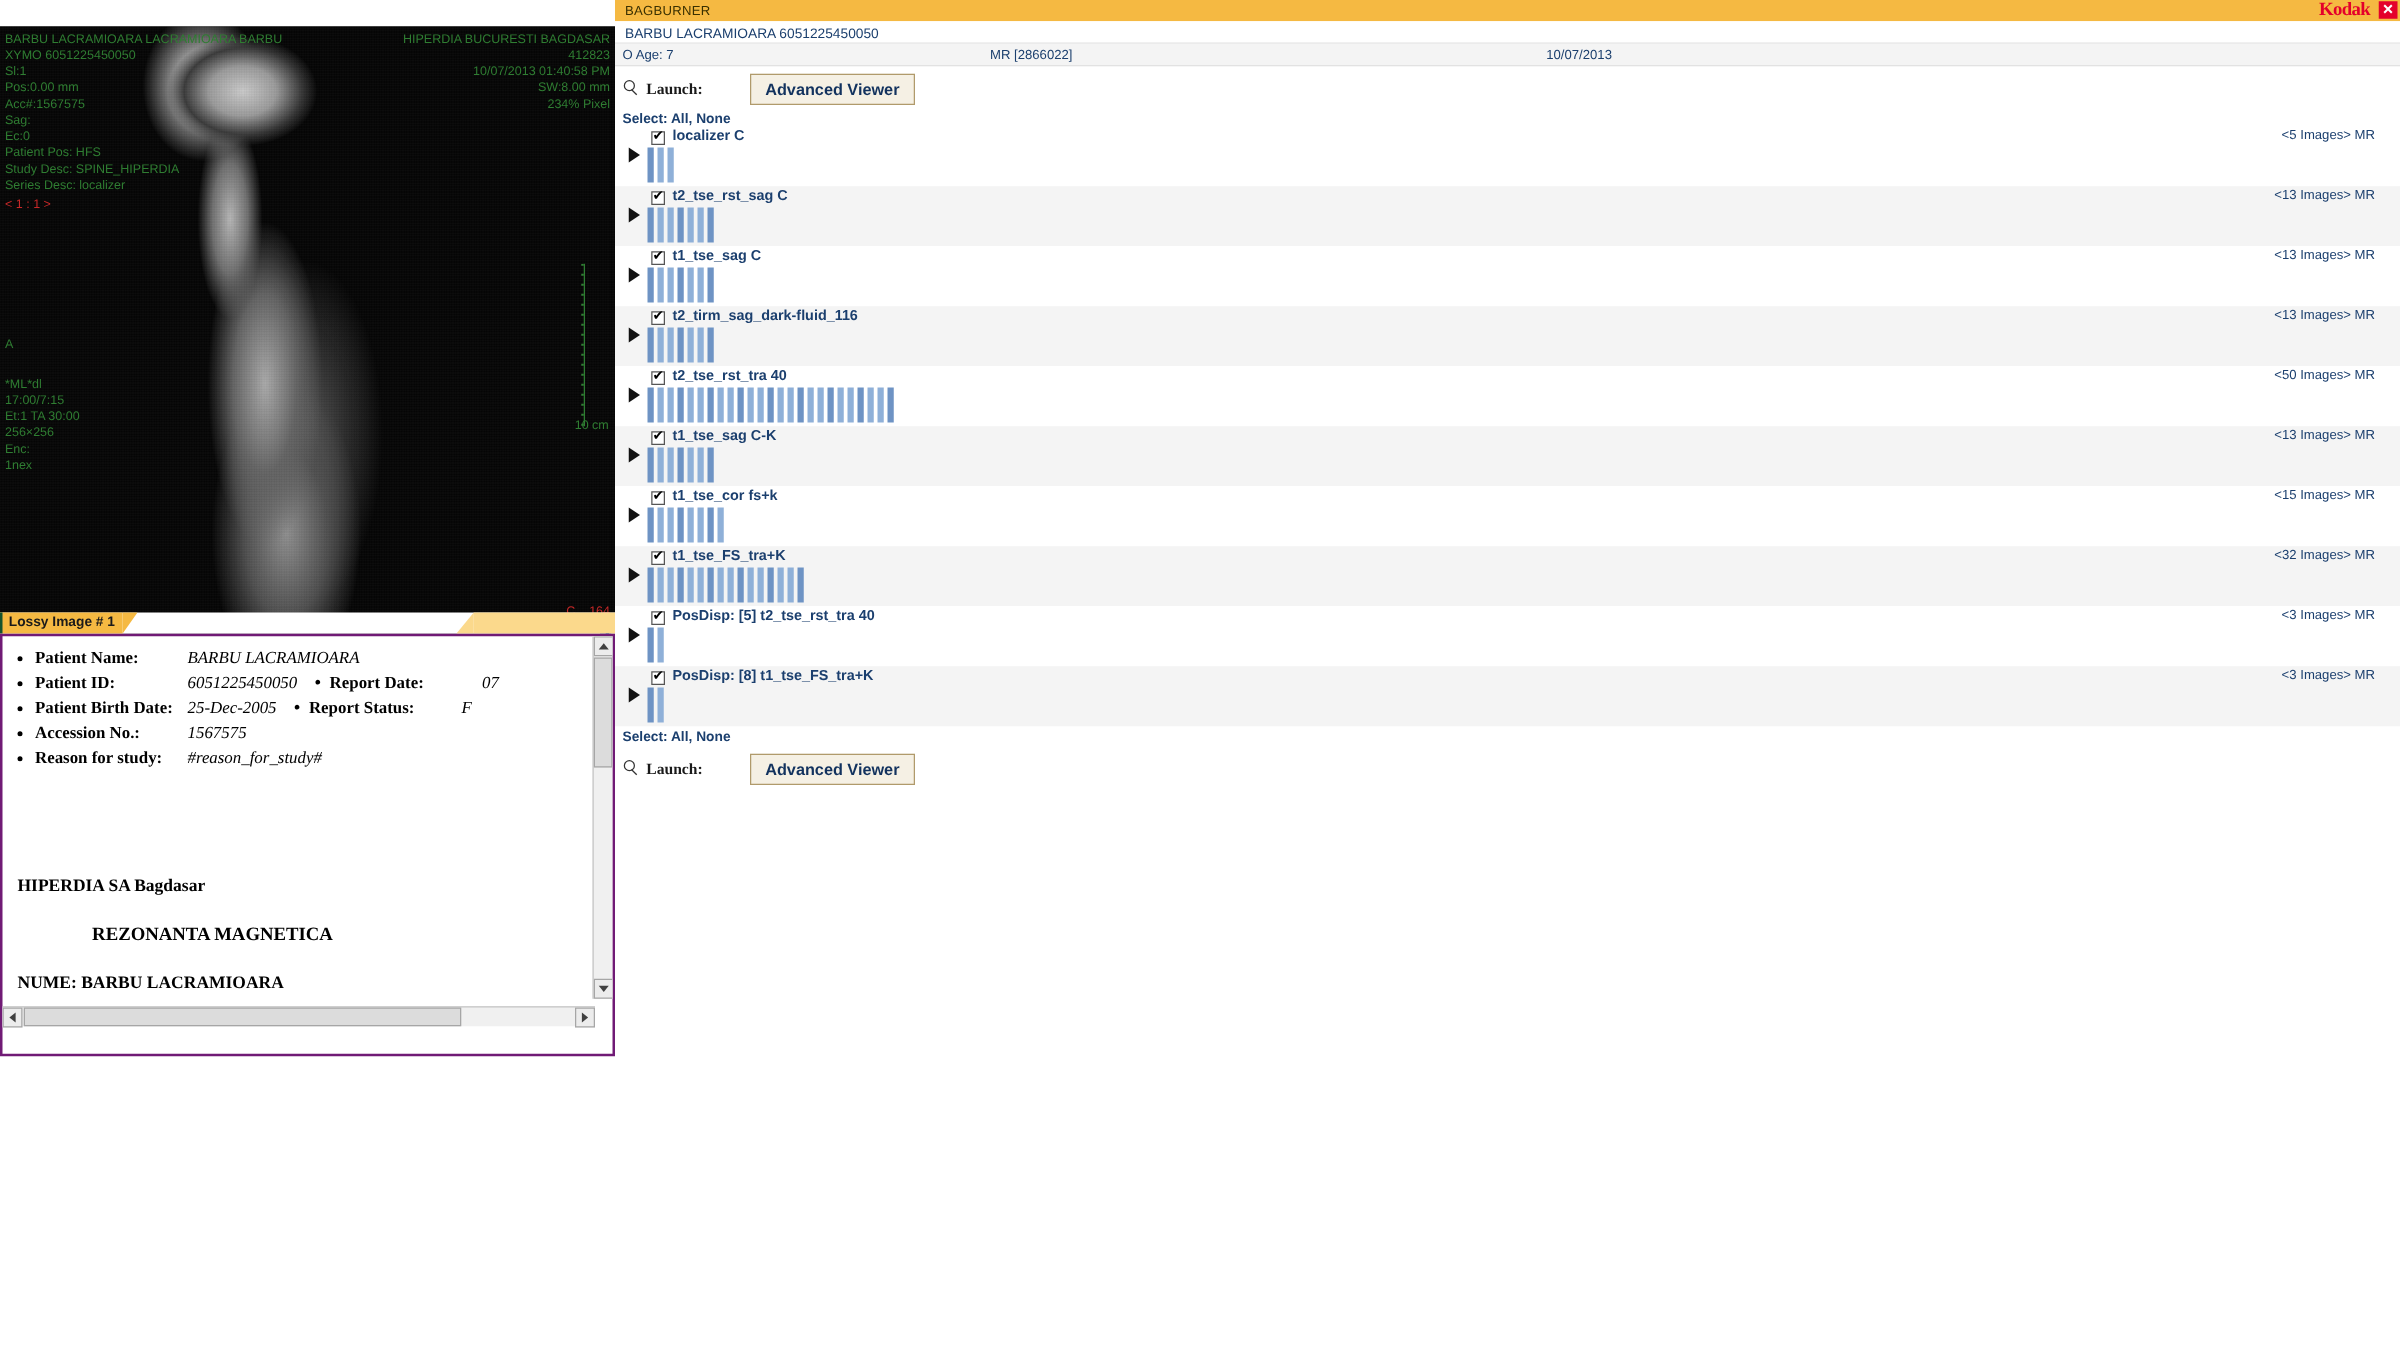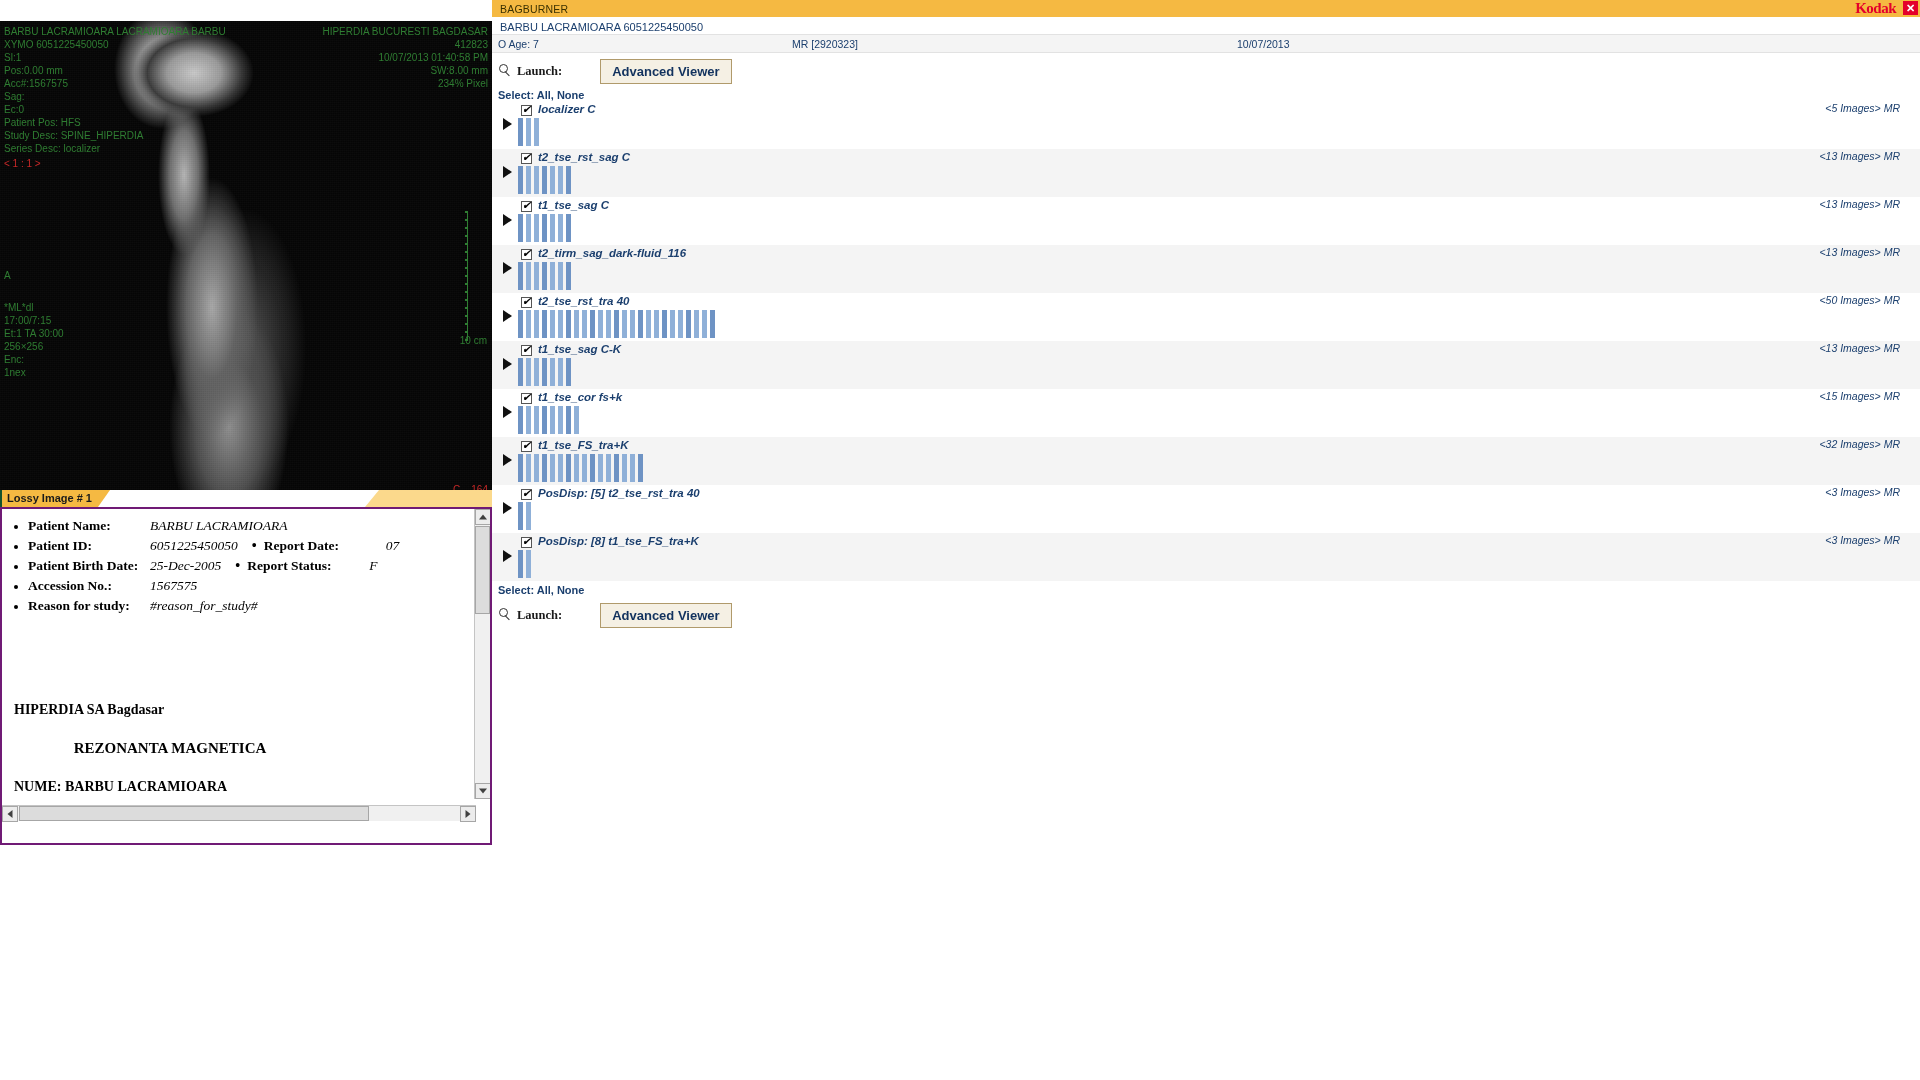--- a/index.html
+++ b/index.html
@@ -278,21 +278,20 @@
     font-size: 11px; font-weight: bold; color: #1b3f6e;
   }
   #select-row-top { top: 89px; }
   #select-row-bottom { top: 584px; }
   .sel-link { color: #1b3f6e; cursor: pointer; }
 
   
   #series-list {
     position: absolute; left: 0; top: 101px;
     width: 1428px;
-    font-style: italic;
   }
   .series-row {
     position: relative;
     width: 1428px; height: 48px;
     background: #ffffff;
   }
   .series-row.alt { background: #f4f4f4; }
   .series-expand {
     position: absolute; left: 11px; top: 17px;
     width: 0; height: 0;
@@ -456,21 +455,21 @@
     <span id="kodak-logo">Kodak</span>
     <span id="close-btn">✕</span>
   </div>
 
   <div id="patient-bar">
     <span id="patient-bar-text">BARBU LACRAMIOARA  6051225450050</span>
   </div>
 
   <div id="meta-bar">
     <span class="meta-item" id="meta-left">O  Age: 7</span>
-    <span class="meta-item" id="meta-mid">MR [2920323]</span>
+    <span class="meta-item" id="meta-mid">MR [2866022]</span>
     <span class="meta-item" id="meta-right">10/07/2013</span>
   </div>
 
   <div class="launch-row" id="launch-row-top">
     <span class="magnifier-icon"></span>
     <span class="launch-label">Launch:</span>
     <button class="adv-viewer-btn">Advanced Viewer</button>
   </div>
 
   <div class="select-row" id="select-row-top">

